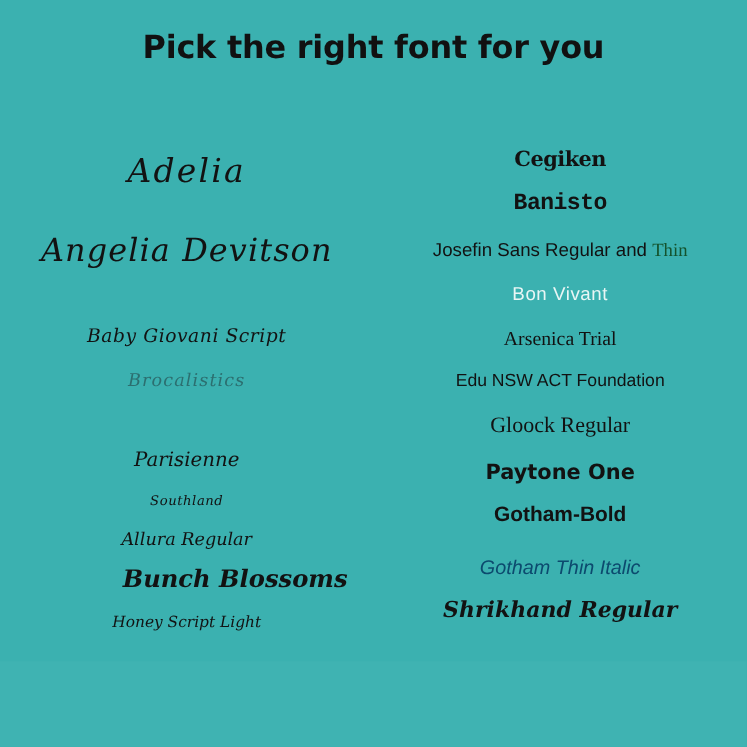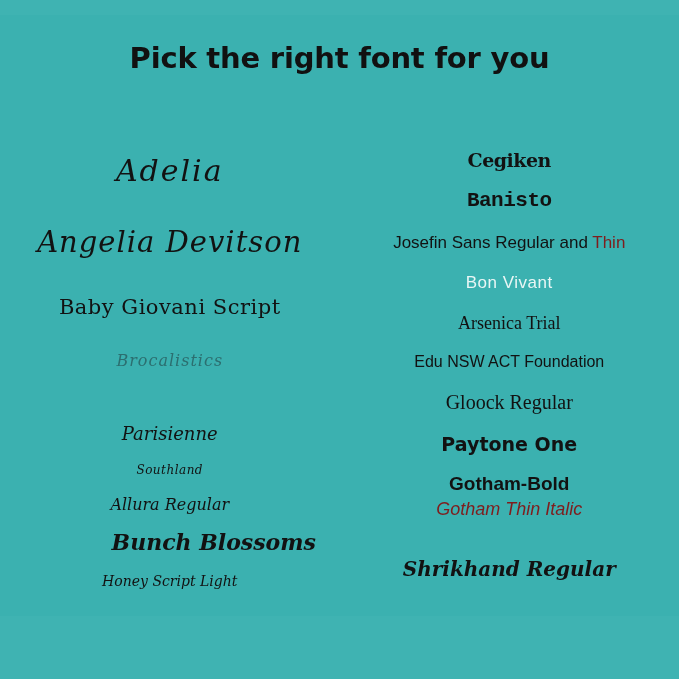--- a/index.html
+++ b/index.html
@@ -11,21 +11,20 @@
     height: 679px;
     background: #3fb3b2;
     font-family: "Liberation Sans", sans-serif;
     overflow: hidden;
   }
   .poster {
     position: relative;
     width: 679px;
     height: 601px;
     background: #3bb1b0;
-    margin-top: 15px;
   }
   .title {
     position: absolute;
     top: 26px;
     left: 0;
     width: 679px;
     text-align: center;
     font-family: "DejaVu Sans", sans-serif;
     font-weight: bold;
     font-size: 29px;
@@ -47,41 +46,41 @@
   }
   .item {
     position: absolute;
     width: 100%;
     text-align: center;
     color: #121212;
     white-space: nowrap;
   }
   .s-adelia      { top: 20px;  font-size: 30px; letter-spacing: 2px; font-family:"DejaVu Serif", serif; font-style: italic; }
   .s-angelia     { top: 92px;  font-size: 29px; letter-spacing: 1px; font-family:"DejaVu Serif", serif; font-style: italic; }
-  .s-baby        { top: 162px; font-size: 21px; letter-spacing: 0.5px; font-family:"DejaVu Serif", serif; }
+  .s-baby        { top: 178px; font-size: 17px; letter-spacing: 0.5px; font-family:"DejaVu Serif", serif; font-style: italic; }
   .s-brocalistic { top: 218px; font-size: 16px; color:#2c6f70; letter-spacing: 1px; font-family:"DejaVu Serif", serif; font-style: italic; }
   .s-barcelony   { top: 250px; font-size: 21px; font-family:"DejaVu Serif", serif; font-style: italic; }
   .s-parisienne  { top: 290px; font-size: 18px; font-family:"DejaVu Serif", serif; font-style: italic; }
   .s-southland   { top: 330px; font-size: 12px; font-family:"DejaVu Serif", serif; font-style: italic; letter-spacing: 0.5px; }
   .s-allura      { top: 362px; font-size: 16px; font-family:"DejaVu Serif", serif; font-style: italic; }
   .s-bunch       { top: 396px; font-size: 22px; font-weight: bold; font-family:"DejaVu Serif", serif; font-style: italic; padding-left: 44px; }
   .s-honey       { top: 440px; font-size: 14px; font-family:"DejaVu Serif", serif; font-style: italic; }
 
   
   .r-cegiken  { top: 16px;  font-size: 19px; font-weight: bold; font-family:"DejaVu Serif", serif; letter-spacing: -0.5px; }
   .r-banisto  { top: 56px;  font-size: 21px; font-weight: bold; font-family:Liberation Mono, monospace; letter-spacing: -0.5px; }
   .r-josefin  { top: 100px; font-size: 17px; font-family:"Liberation Sans", sans-serif; font-weight: normal; }
-  .r-josefin .thin-part { color: #7f1d1d; }
+  .r-josefin .thin-part { color: #14532d; font-family: Liberation Serif, serif; }
   .r-bonvivant{ top: 140px; font-size: 17px; font-family:"Liberation Sans", sans-serif; color:#e9f6f5; letter-spacing: 0.5px; }
   .r-arsenica { top: 180px; font-size: 18px; font-family:"Liberation Serif", serif; }
   .r-edu      { top: 220px; font-size: 16px; font-family:"Liberation Sans", sans-serif; }
   .r-gloock   { top: 258px; font-size: 20px; font-family:"Liberation Serif", serif; }
   .r-paytone  { top: 300px; font-size: 19px; font-weight: bold; font-family:"DejaVu Sans", sans-serif; }
   .r-gothamb  { top: 340px; font-size: 19px; font-weight: bold; font-family:"Liberation Sans", sans-serif; }
-  .r-gothamt  { top: 366px; font-size: 18px; font-style: italic; color:#7f1d1d; font-family:"Liberation Sans", sans-serif; }
+  .r-gothamt  { top: 388px; font-size: 18px; font-style: italic; color:#0c4a6e; font-family:"Liberation Sans", sans-serif; }
   .r-shrikhand{ top: 424px; font-size: 20px; font-weight: bold; font-style: italic; font-family:"DejaVu Serif", serif; }
 </style>
 </head>
 <body>
 
 <div class="poster">
 
   <div class="title">Pick the right font for you</div>
 
   <div class="columns">

